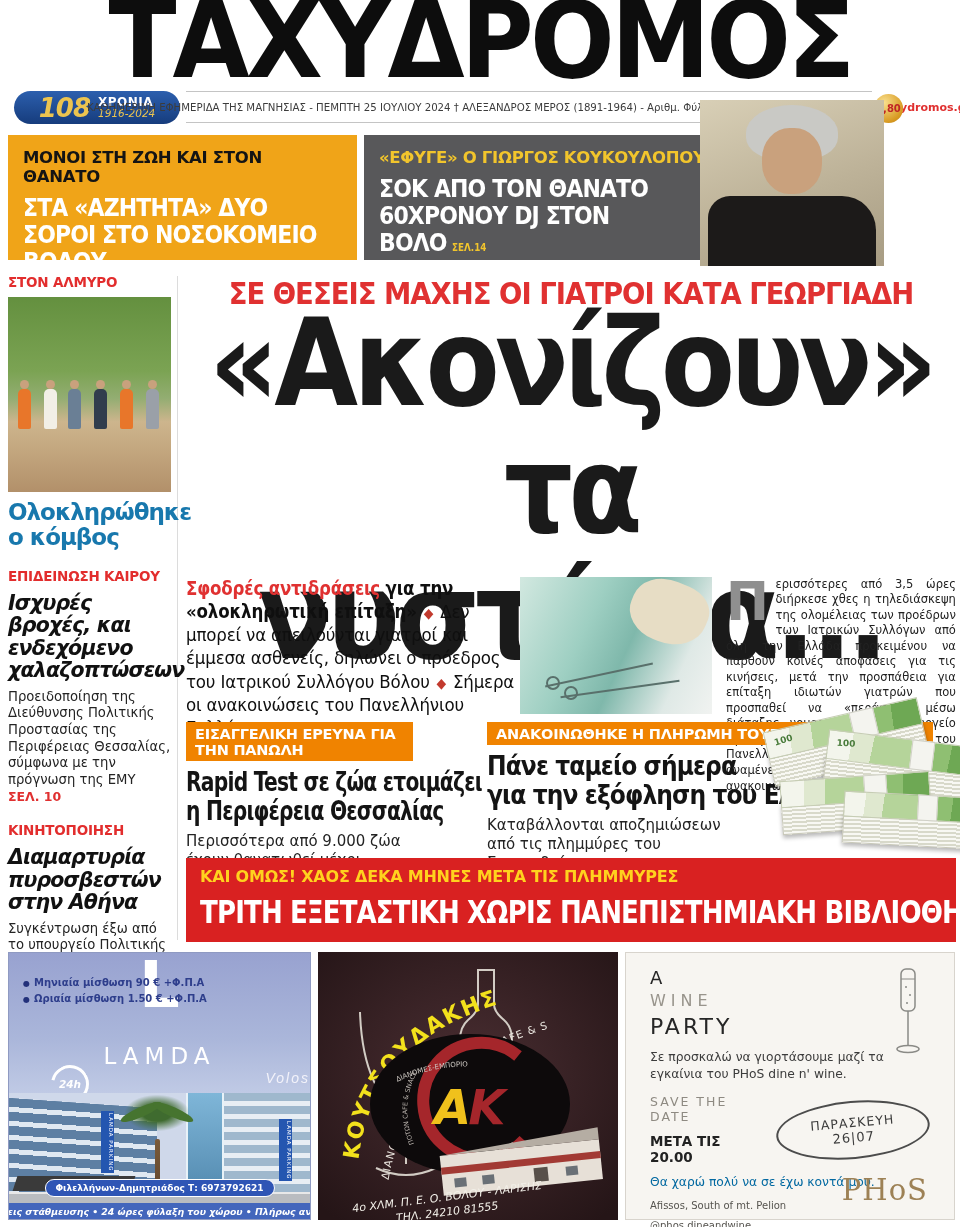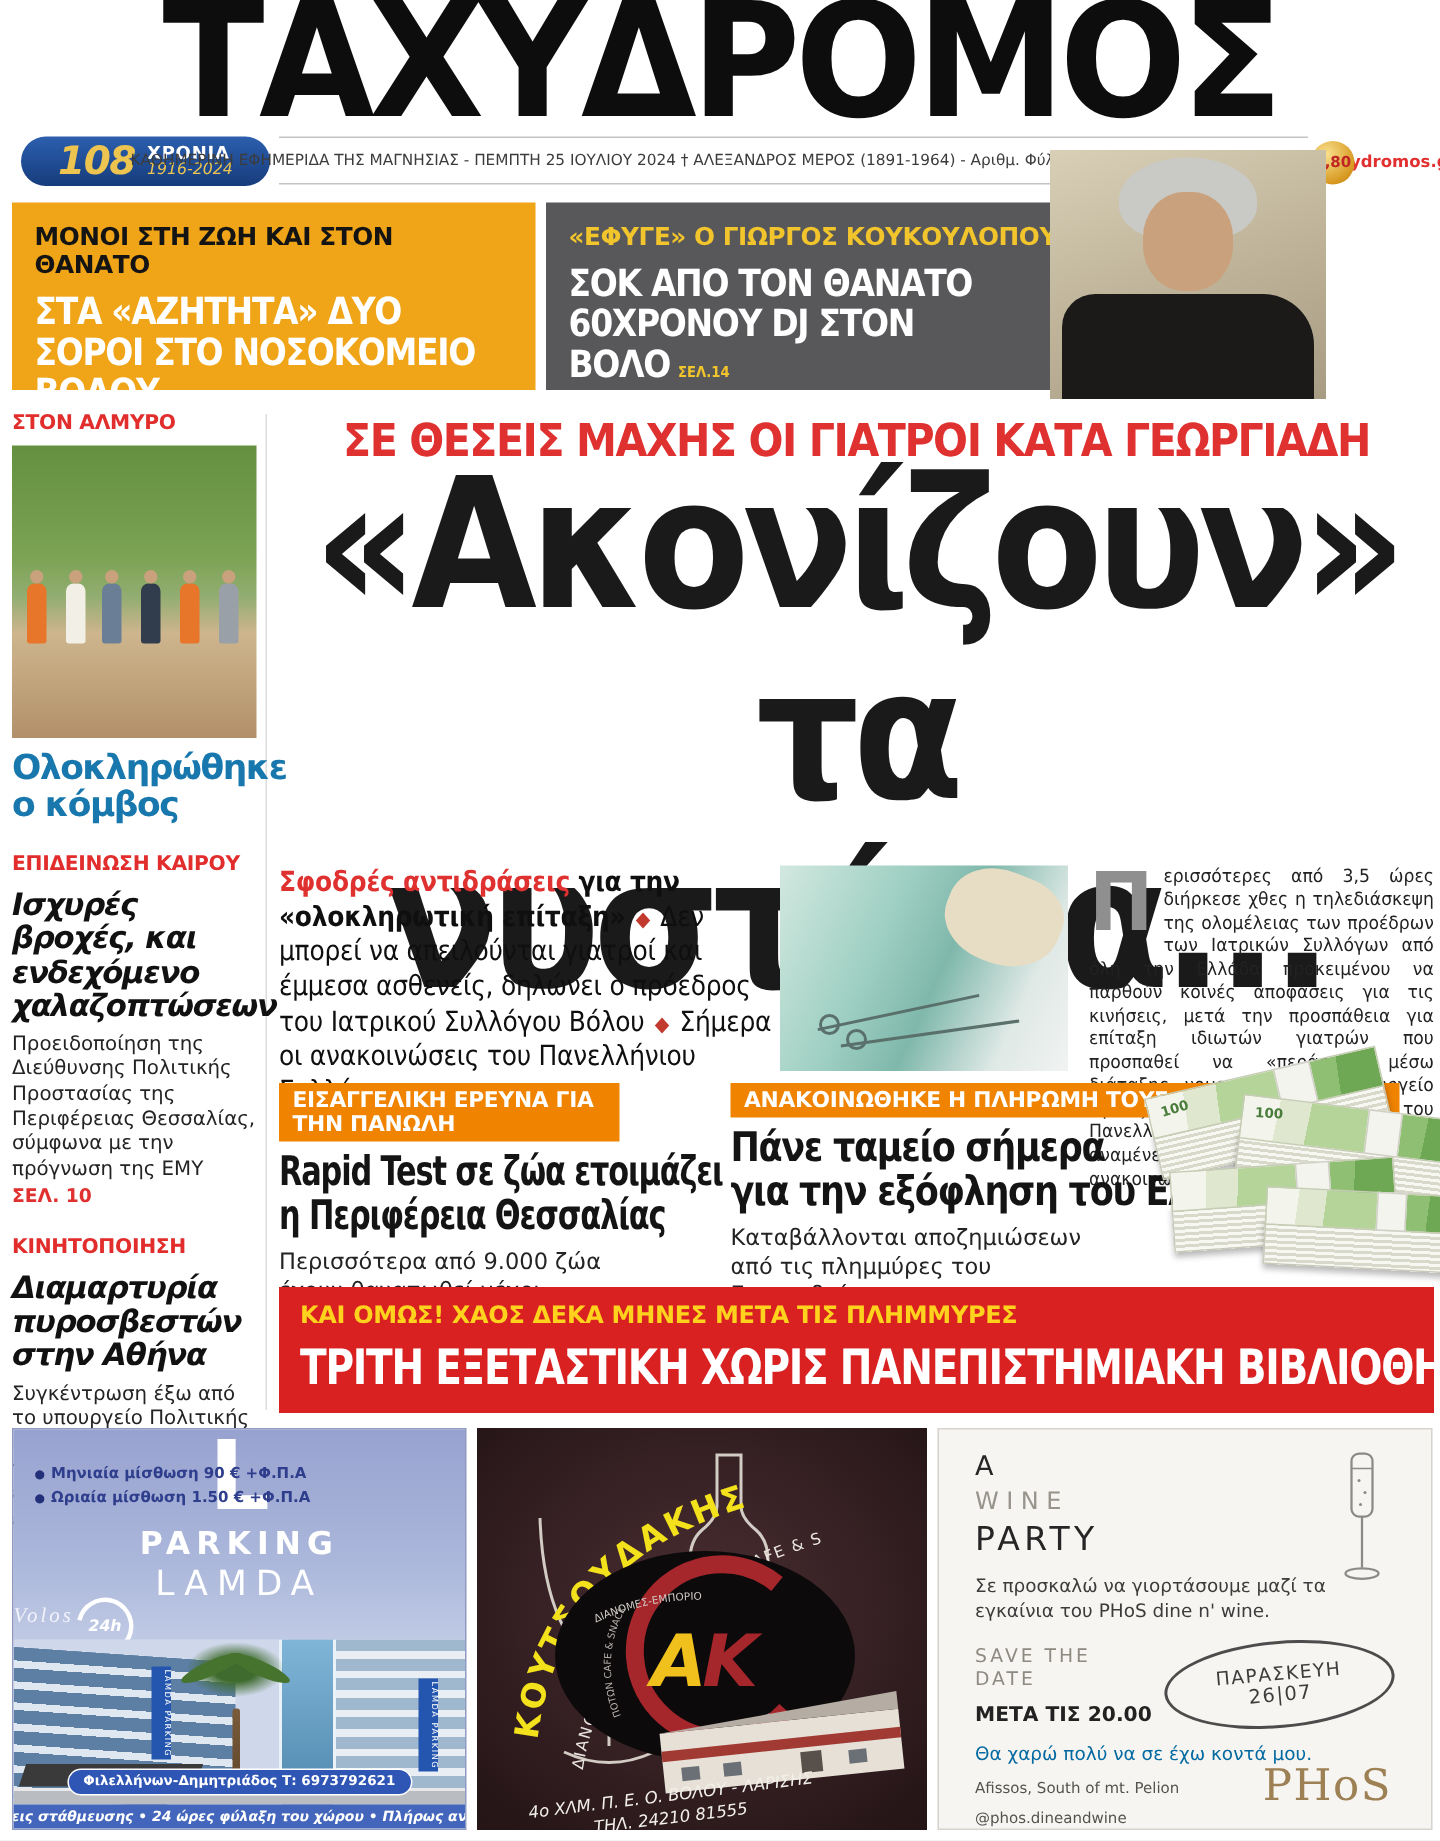--- a/index.html
+++ b/index.html
@@ -117,22 +117,22 @@
   .ad1{left:8px;top:952px;width:303px;height:268px;border:1px solid #8f9ac2;box-sizing:border-box;
        overflow:hidden;background:linear-gradient(180deg,#98a2d0 0%,#aab6da 32%,#c2cce6 55%,#d7deee 100%)}
   .ad1-bullets{position:absolute;left:14px;top:22px;font-size:10px;font-weight:bold;color:#2e3e8c;line-height:1.55}
   .ad1-bullets .d{font-size:8px;margin-right:4px;color:#22307a}
   .ad1-L{position:absolute;left:0;right:0;top:0;text-align:center;font-size:64px;color:#fff;
          font-weight:bold;line-height:1}
   .ad1-parking{position:absolute;left:0;right:0;top:64px;text-align:center;color:#fff;font-size:21px;
                font-weight:bold;letter-spacing:4px}
   .ad1-lamda{position:absolute;left:0;right:0;top:90px;text-align:center;color:#fff;font-size:23px;
              font-weight:normal;letter-spacing:6px}
-  .ad1-volos{position:absolute;left:0;right:0;top:117px;text-align:left;color:#f2f2fa;
-             font-family:Liberation Serif, serif;font-style:italic;font-size:14px;letter-spacing:2px}
+  .ad1-volos{position:absolute;left:0;right:0;top:117px;text-align:right;color:#f2f2fa;
+             font-family:Liberation Sans, sans-serif;font-style:italic;font-size:14px;letter-spacing:2px}
   .ad1-24{position:absolute;left:42px;top:112px;width:32px;height:32px;border:3px solid #fff;
           border-left-color:transparent;border-radius:50%;transform:rotate(-32deg)}
   .ad1-24 span{display:block;transform:rotate(32deg);color:#fff;font-style:italic;font-size:10.5px;
                font-weight:bold;text-align:center;line-height:32px}
   .ad1-photo{position:absolute;left:0;right:0;top:140px;bottom:16px;overflow:hidden;background:#cfd8ea}
   .bL{position:absolute;left:0;top:10px;width:148px;bottom:0;transform:skewY(4deg);
       background:repeating-linear-gradient(180deg,#5d7fa3 0 9px,#dfe8f1 9px 14px)}
   .bR{position:absolute;right:0;top:0;width:118px;bottom:0;
       background:repeating-linear-gradient(180deg,#9fb8cd 0 8px,#e8eef4 8px 13px)}
   .bGlass{position:absolute;right:86px;top:0;width:34px;bottom:0;border-left:2px solid #e8f2f8;
@@ -155,21 +155,21 @@
               align-items:center;justify-content:center;white-space:nowrap;z-index:3}
 
   .ad2{left:318px;top:952px;width:300px;height:268px;background:#2e1d20}
 
   .ad3{left:625px;top:952px;width:330px;height:268px;background:#f7f5f1;border:1px solid #d8d4cd;
        box-sizing:border-box;padding:14px 24px 0;color:#2d2d2d}
   .w-a{font-size:18px;letter-spacing:2px;color:#262626}
   .w-wine{font-size:16px;color:#98948c;letter-spacing:5px;margin-top:3px}
   .w-party{font-size:22px;letter-spacing:3px;margin-top:4px;color:#262626}
   .w-invite{margin-top:10px;font-size:12.3px;line-height:1.35;width:272px;color:#3c3c3c}
-  .w-daterow{margin-top:12px;display:flex;align-items:center;gap:8px}
+  .w-daterow{margin-top:12px;display:flex;align-items:center;gap:21px}
   .w-std{font-size:12.5px;color:#8e8a82;letter-spacing:2px}
   .w-time{font-size:13.5px;font-weight:bold;margin-top:9px;color:#222}
   .w-ellipse{width:150px;height:54px;border:2px solid #4c4c4c;border-radius:50%;transform:rotate(-5deg);
              display:flex;flex-direction:column;align-items:center;justify-content:center;color:#3c3c3c;
              flex:none}
   .w-day{font-size:12.5px;letter-spacing:1px}
   .w-date{font-size:13px;letter-spacing:1px}
   .w-closing{margin-top:10px;font-size:12.3px;color:#0369a1}
   .w-small{margin-top:9px;font-size:10px;color:#55534e;line-height:1.5}
   .w-small div{margin-top:5px}
@@ -334,21 +334,20 @@
       <span>ΤΡΙΤΗ ΕΞΕΤΑΣΤΙΚΗ ΧΩΡΙΣ ΠΑΝΕΠΙΣΤΗΜΙΑΚΗ ΒΙΒΛΙΟΘΗΚΗ</span>
     </div>
   </div>
 
   <div class="abs ad1">
     <div class="ad1-L">L</div>
     <div class="ad1-bullets">
       <div><span class="d">●</span><span>Μηνιαία μίσθωση 90 € +Φ.Π.Α</span></div>
       <div><span class="d">●</span><span>Ωριαία μίσθωση 1.50 € +Φ.Π.Α</span></div>
     </div>
-    <div class="ad1-parking">PARKING</div>
     <div class="ad1-lamda">LAMDA</div>
     <div class="ad1-volos">Volos</div>
     <div class="ad1-24">
         <span>24h</span>
       </div>
     <div class="ad1-photo">
       <div class="bL"></div>
       <div class="bR"></div>
       <div class="bGlass"></div>
       <div class="sign" style="left:92px;top:18px">LAMDA PARKING</div>

